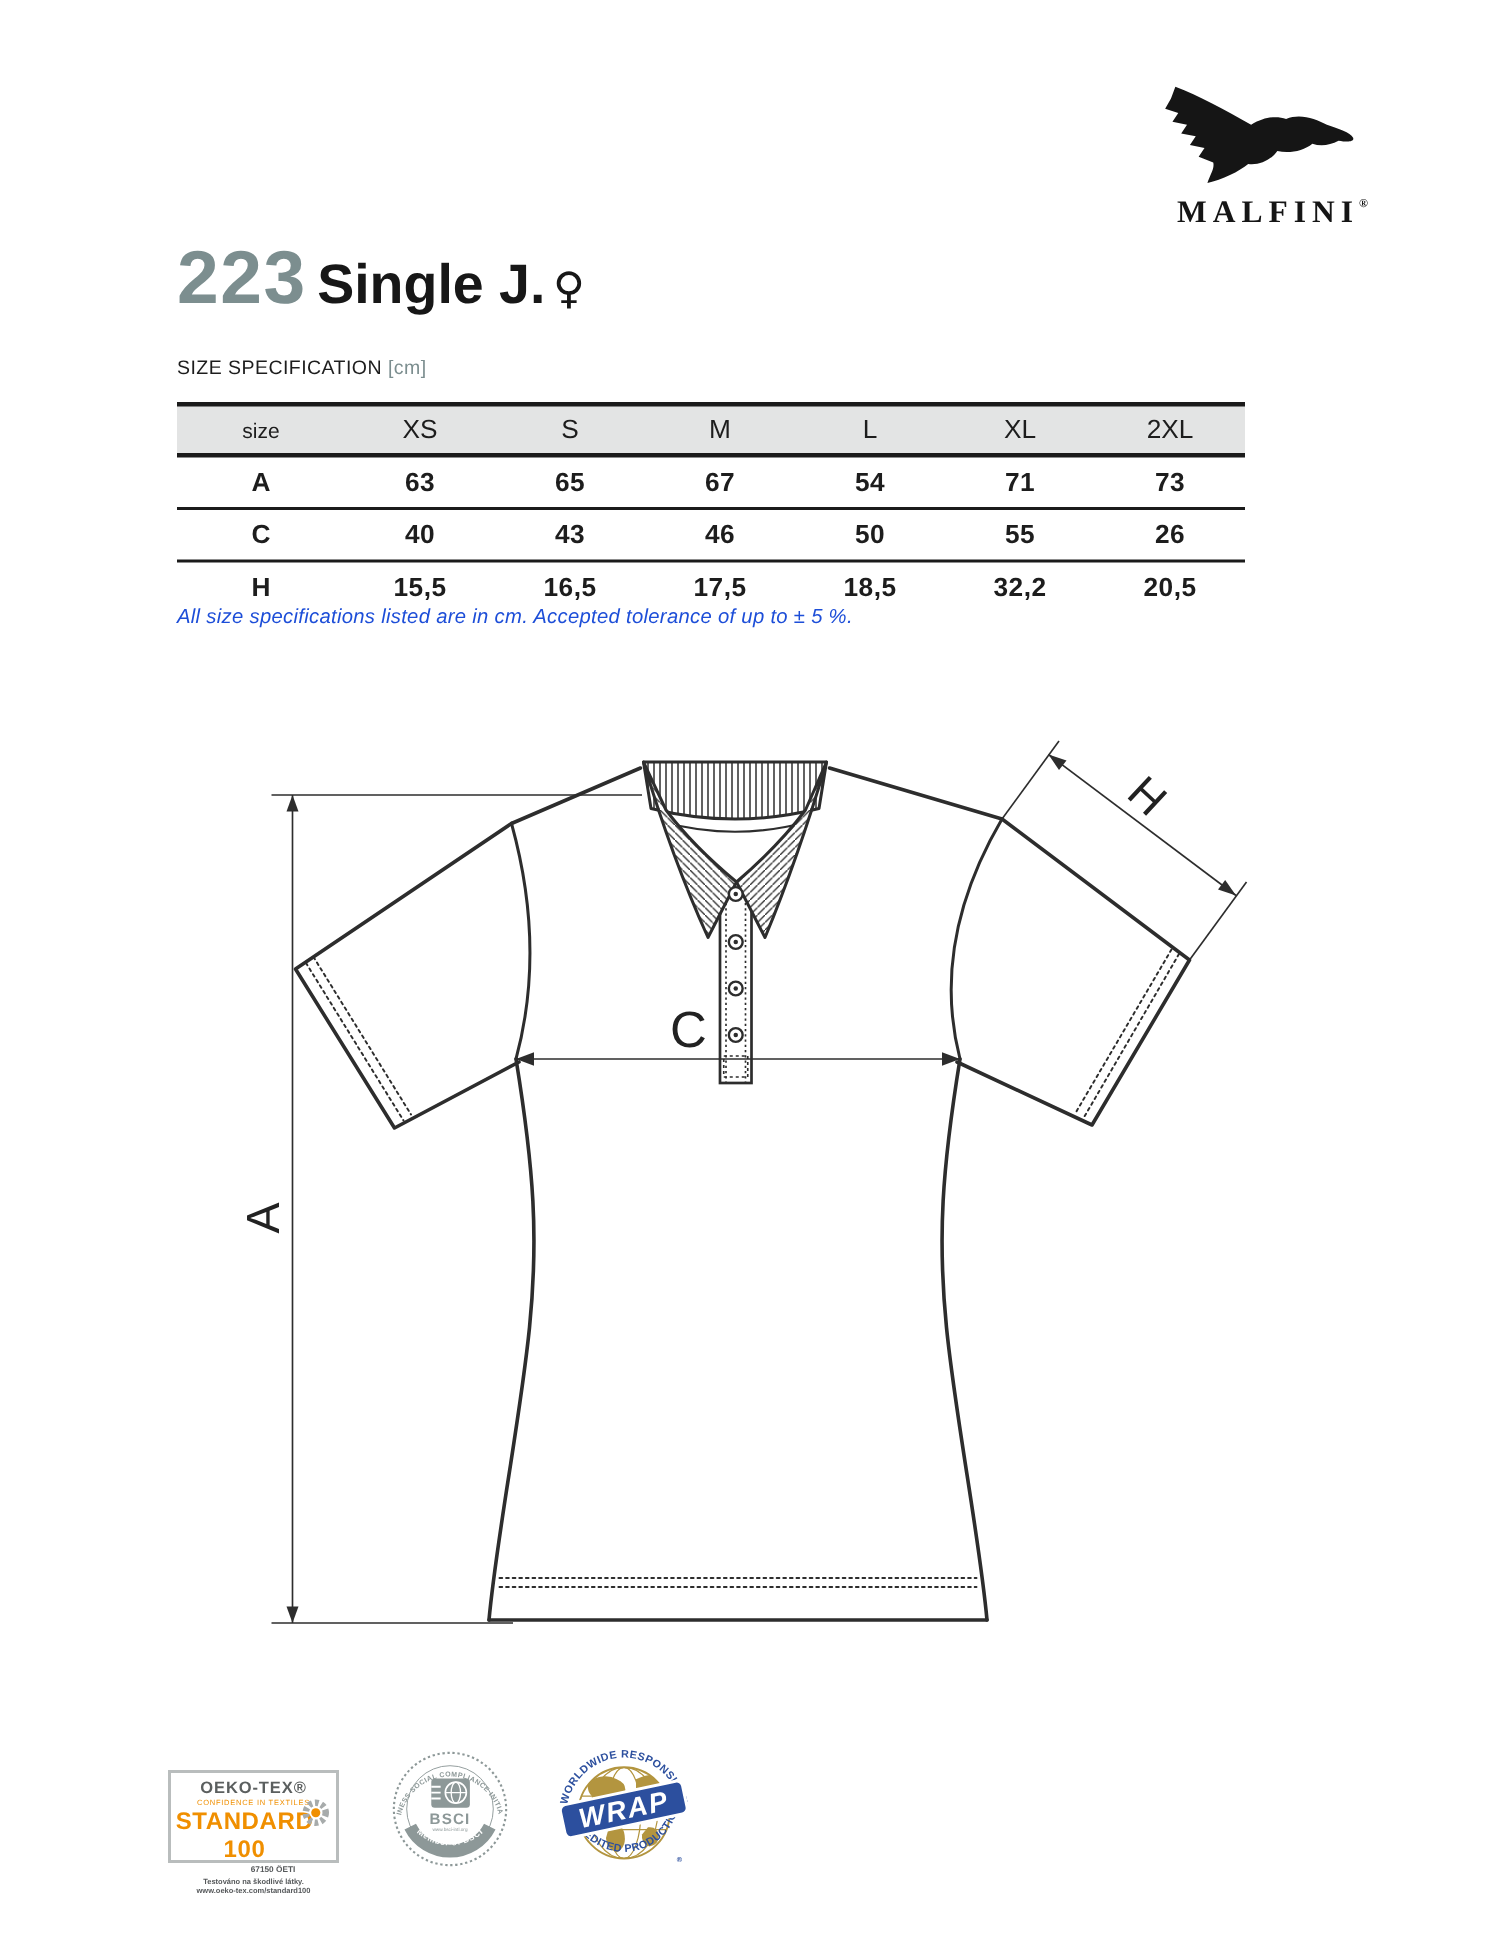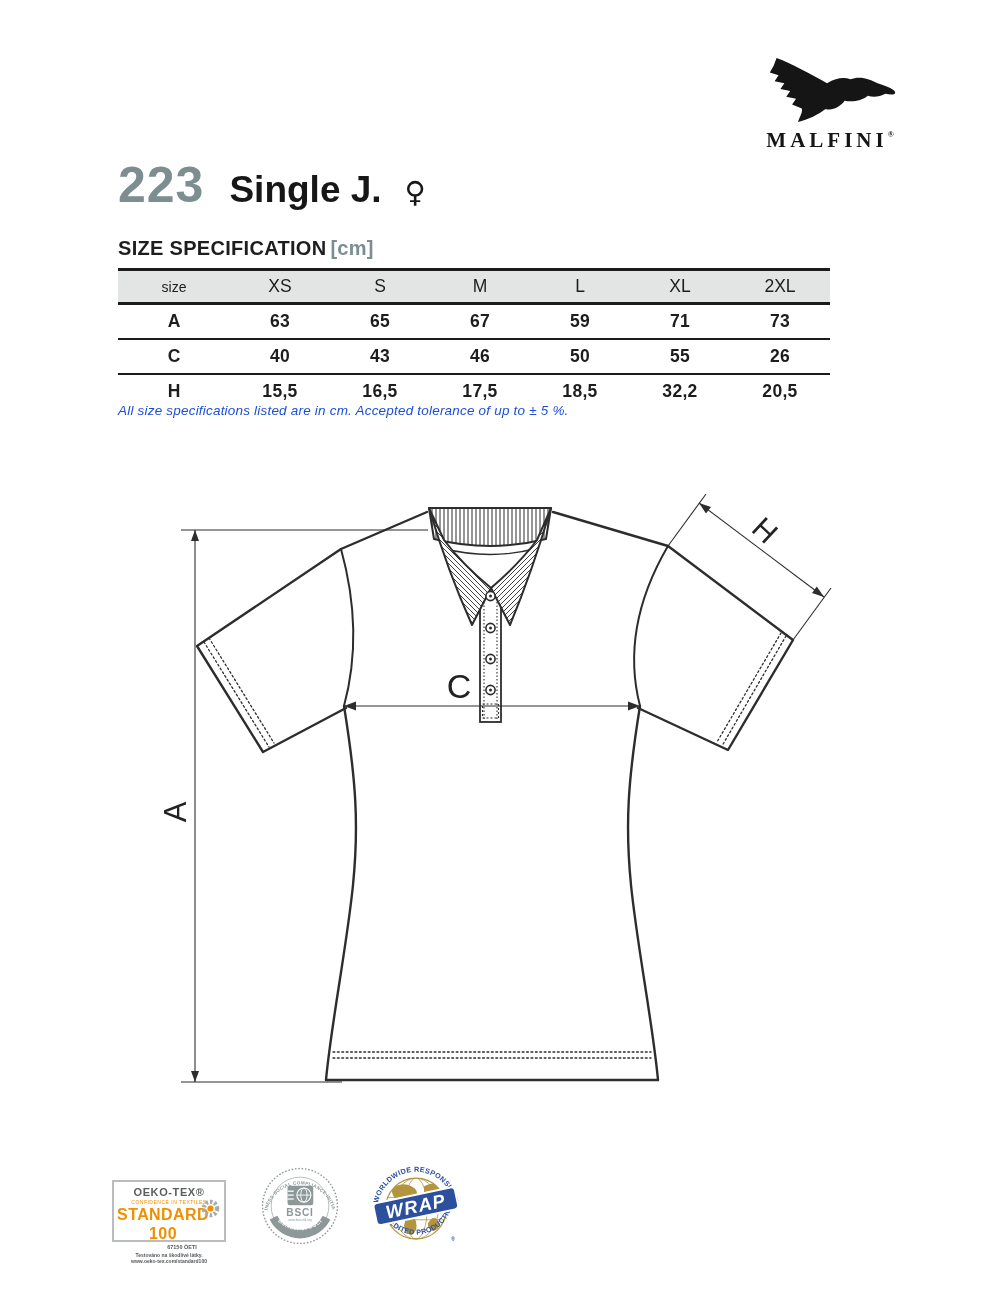--- a/index.html
+++ b/index.html
@@ -3,33 +3,33 @@
 <meta charset="utf-8">
 <style>
   html,body{margin:0;padding:0}
   body{
     width:1000px;height:1300px;position:relative;background:#ffffff;
     font-family:"Liberation Sans",sans-serif;color:#1d1d1d;overflow:hidden;
   }
   .abs{position:absolute}
 
   
-  .brand{left:748px;top:54px;width:164px;text-align:center}
+  .brand{left:748px;top:54px;width:164px;text-align:right}
   .brand-word{font-family:"Liberation Serif",serif;font-weight:700;font-size:21px;
     letter-spacing:4px;color:#151515;margin-top:2px;white-space:nowrap}
   .brand-word sup{font-size:8px;letter-spacing:0;vertical-align:10px}
 
   
-  .title-row{left:118px;top:160px;display:flex;align-items:baseline;gap:25px}
+  .title-row{left:118px;top:160px;display:flex;align-items:baseline;gap:7px}
   .product-code{font-size:50px;font-weight:700;color:#7c8e8f;letter-spacing:1px;line-height:1}
   .product-name{font-size:37px;font-weight:700;color:#171717;line-height:1}
   .gender{font-family:"DejaVu Sans",sans-serif;font-size:29px;font-weight:400;color:#171717;line-height:1;margin-left:-2px}
 
   
-  .spec-heading{left:118px;top:237px;font-size:20px;font-weight:700;letter-spacing:.3px}
+  .spec-heading{left:118px;top:237px;font-size:13px;font-weight:400;letter-spacing:.3px}
   .spec-heading .unit{color:#7c8e8f;margin-left:4px}
 
   
   .spec-table-wrap{left:118px;top:268px;width:712px}
   table.spec{width:100%;border-collapse:collapse;table-layout:fixed}
   table.spec col.c0{width:112px}
   table.spec thead tr{background:#e3e4e4;border-top:3px solid #1b1b1b;border-bottom:3px solid #1b1b1b}
   table.spec th,table.spec td{text-align:center;font-size:17.5px;padding:0}
   table.spec thead th{height:31px;font-weight:400}
   table.spec thead th.size-label{font-weight:400;font-size:14px}
@@ -108,21 +108,21 @@
         <th>XL</th>
         <th>2XL</th>
       </tr>
     </thead>
     <tbody>
       <tr class="sep">
         <td>A</td>
         <td class="val">63</td>
         <td class="val">65</td>
         <td class="val">67</td>
-        <td class="val">59</td>
+        <td class="val">54</td>
         <td class="val">71</td>
         <td class="val">73</td>
       </tr>
       <tr class="sep">
         <td>C</td>
         <td class="val">40</td>
         <td class="val">43</td>
         <td class="val">46</td>
         <td class="val">50</td>
         <td class="val">55</td>

